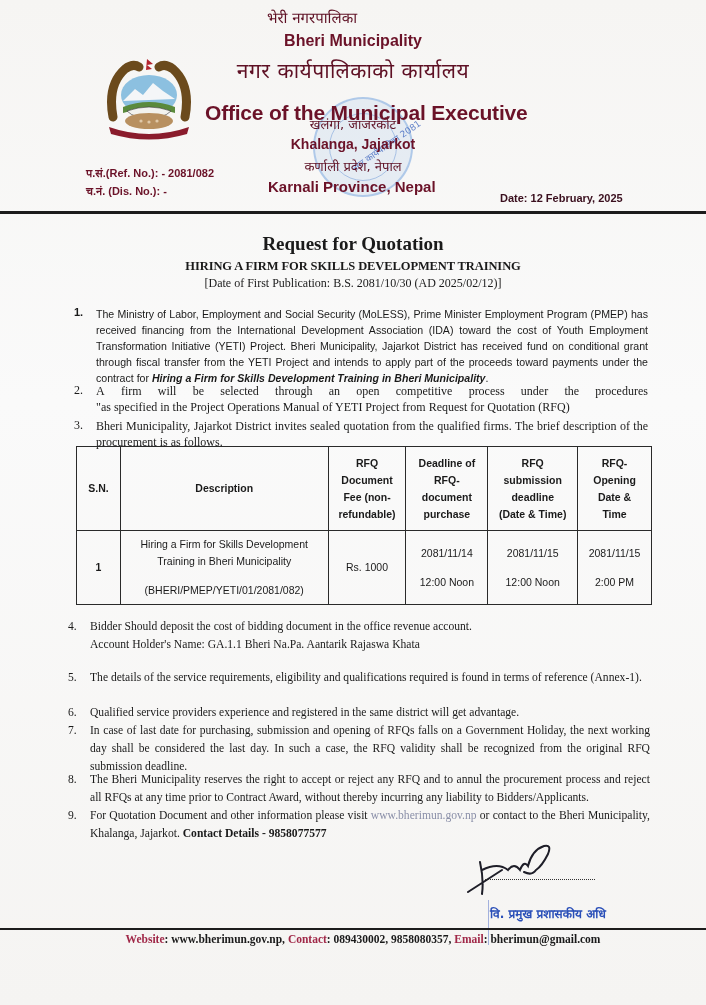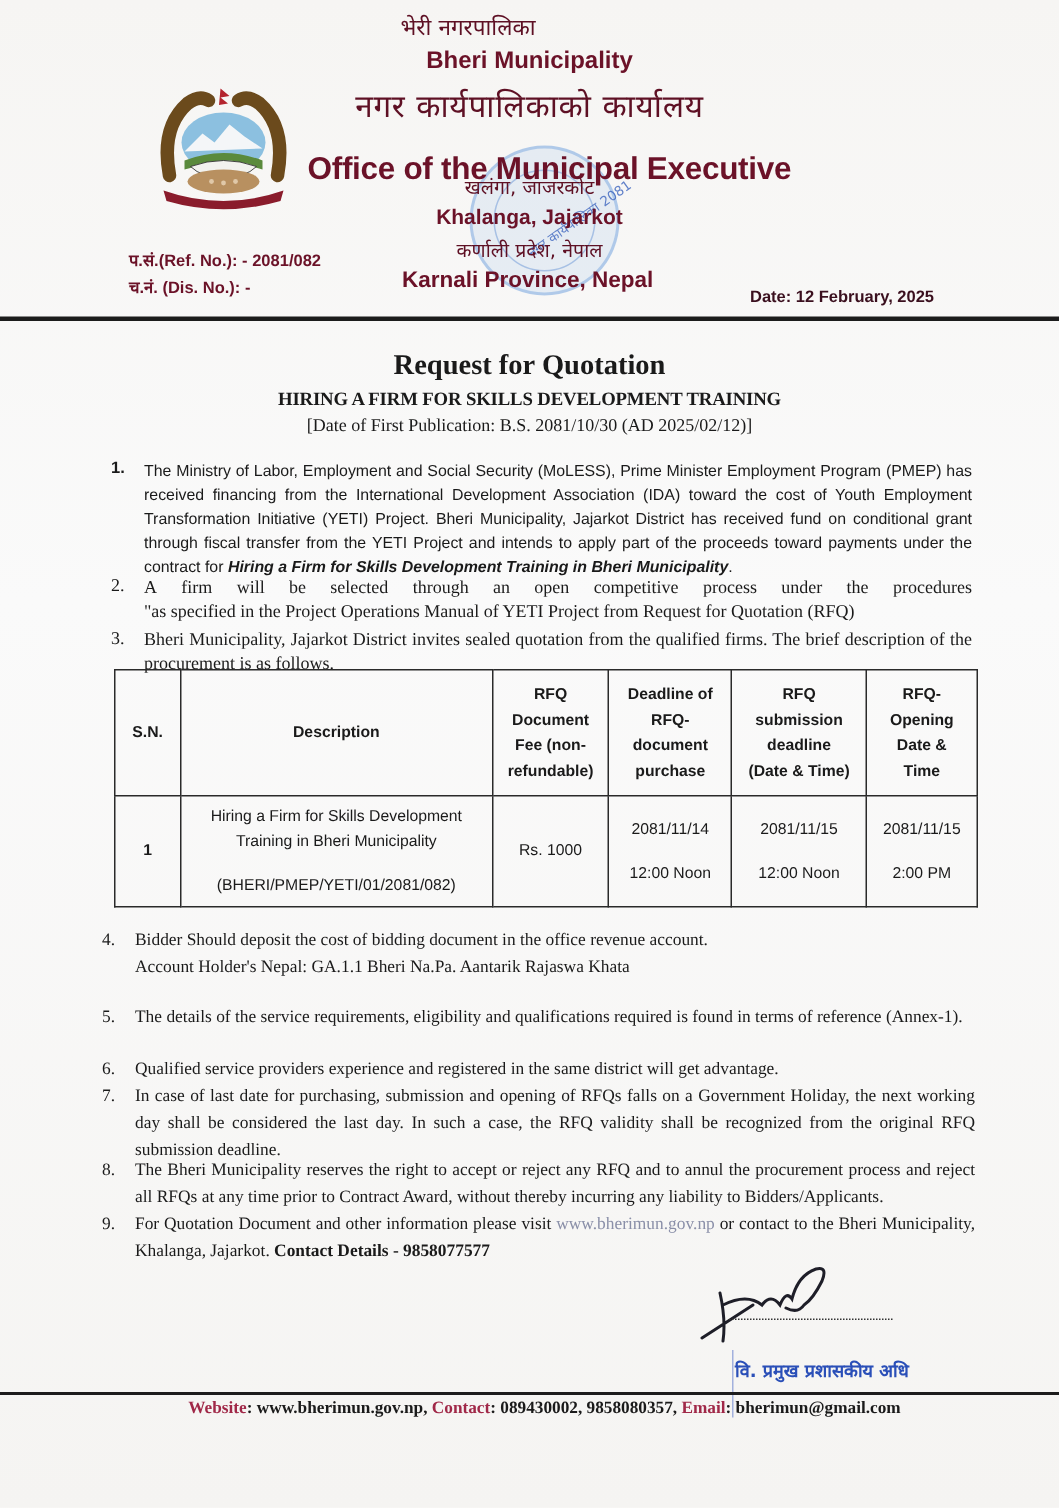--- a/index.html
+++ b/index.html
@@ -219,21 +219,21 @@
           <span class="gap"></span>
           <span>2:00 PM</span>
         </td>
       </tr>
     </tbody>
   </table>
 
   <div class="ln n4">4.</div>
   <div class="lp p4">
     <div>Bidder Should deposit the cost of bidding document in the office revenue account.</div>
-    <div>Account Holder's Nepal: GA.1.1 Bheri Na.Pa. Aantarik Rajaswa Khata</div>
+    <div>Account Holder's Name: GA.1.1 Bheri Na.Pa. Aantarik Rajaswa Khata</div>
   </div>
 
   <div class="ln n5">5.</div>
   <div class="lp p5">The details of the service requirements, eligibility and qualifications required is found in terms of reference (Annex-1).</div>
 
   <div class="ln n6">6.</div>
   <div class="lp p6">Qualified service providers experience and registered in the same district will get advantage.</div>
 
   <div class="ln n7">7.</div>
   <div class="lp p7">In case of last date for purchasing, submission and opening of RFQs falls on a Government Holiday, the next working day shall be considered the last day. In such a case, the RFQ validity shall be recognized from the original RFQ submission deadline.</div>

